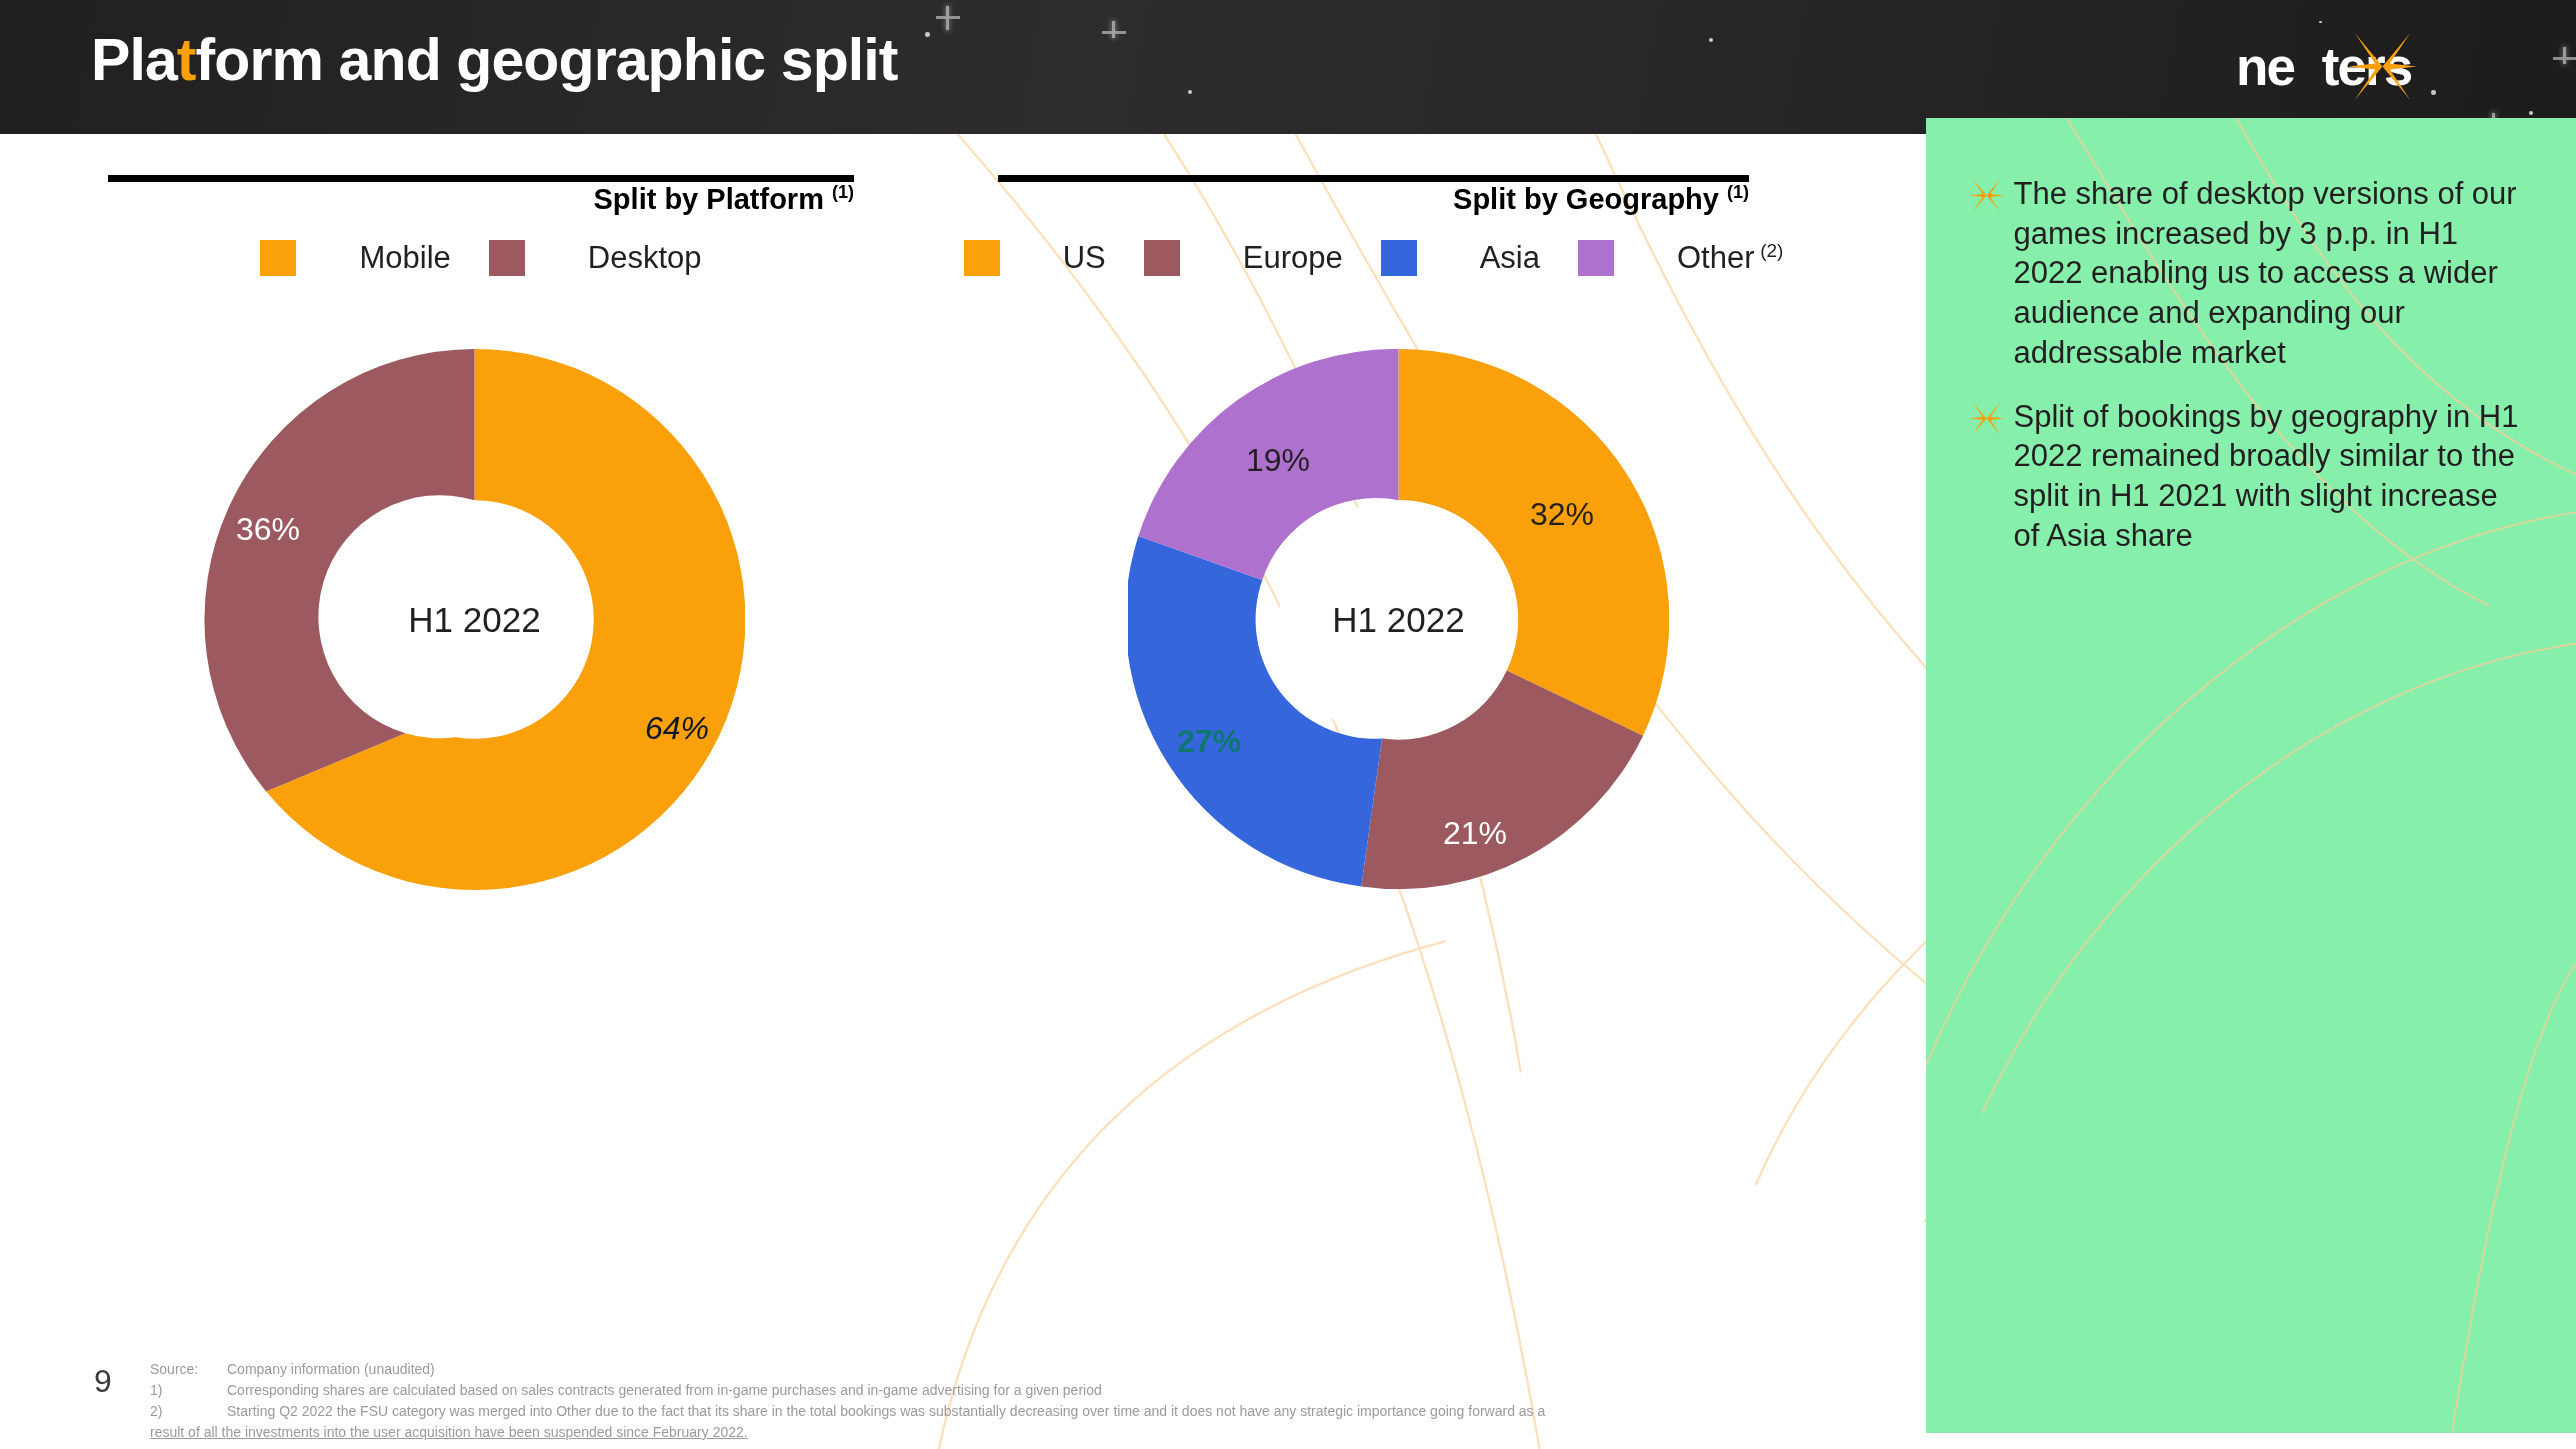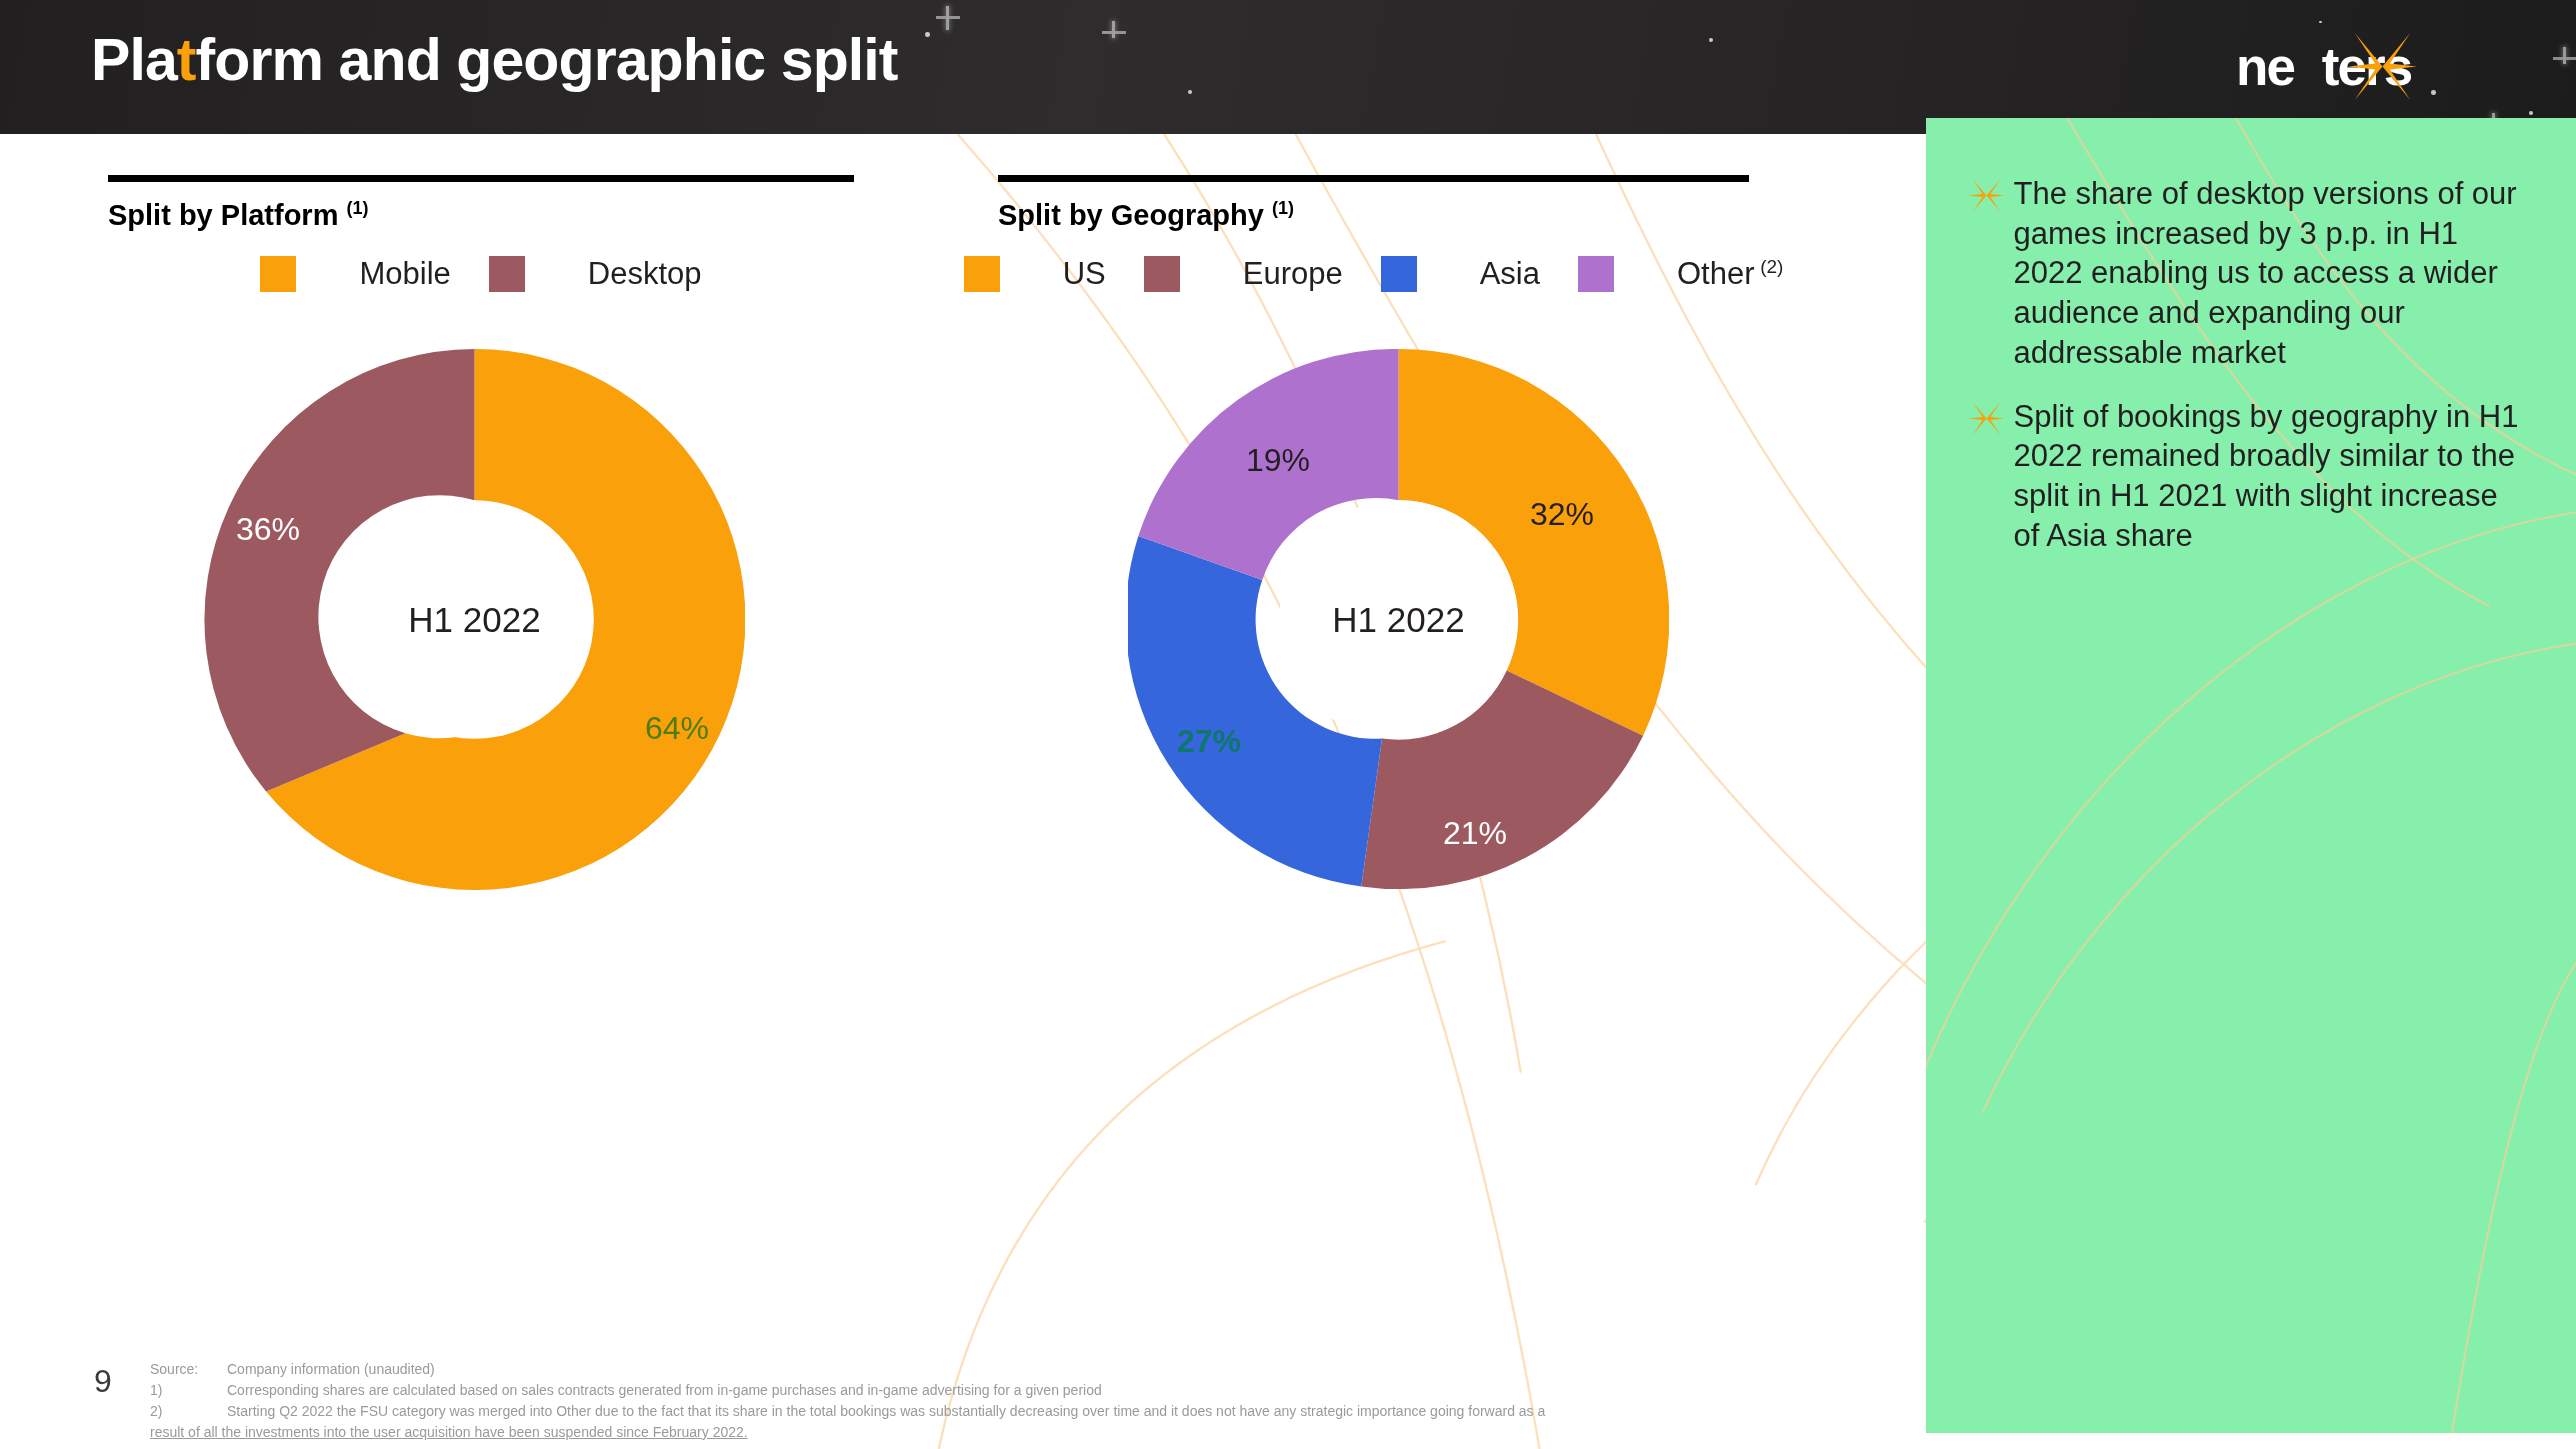--- a/index.html
+++ b/index.html
@@ -42,22 +42,22 @@
     position:absolute;left:110px;top:-3.8px;width:73px;height:73px;
   }
   
   .bg-curves{position:absolute;left:0;top:134px;width:2576px;height:1315px;pointer-events:none;}
   
   .chart-block{position:absolute;top:175px;}
   .chart-block.left{left:108px;width:746px;}
   .chart-block.right{left:998px;width:751px;}
   .rule{height:6.6px;background:#000;width:100%;}
   .chart-title{
-    text-align:left;font-size:29px;font-weight:bold;color:#000;
-    margin-top:16px;white-space:nowrap;
+    text-align:right;font-size:29px;font-weight:bold;color:#000;
+    white-space:nowrap;
   }
   .chart-title sup{font-size:18px;vertical-align:super;font-weight:bold;}
   .legend{
     display:flex;justify-content:center;align-items:center;margin-top:24.4px;
   }
   .legend-item{display:flex;align-items:center;gap:48px;}
   .legend-swatch{width:36px;height:36px;display:inline-block;}
   .legend-label{
     font-size:31px;color:#231f20;margin-left:15px;margin-right:38px;white-space:nowrap;font-weight:300;
   }
@@ -152,21 +152,21 @@
 
 <div class="donut-wrap left">
   <svg viewBox="0 0 576 576" width="541" height="541">
 
     <path fill="#F9A00B" d="M288 0 A288 288 0 1 1 66.17 471.12 L214.36 409.10 A127 127 0 1 0 288 161 Z"></path>
 
     <path fill="#9C5A60" d="M66.17 471.12 A288 288 0 0 1 288 0 L288 161 A127 127 0 0 0 214.36 409.10 Z"></path>
     <circle cx="288" cy="288" r="127" fill="#ffffff"></circle>
   </svg>
   <div class="donut-center-label">H1 2022</div>
-  <div class="slice-label" style="left:473px;top:379px;color:#4d7c0f;">64%</div>
+  <div class="slice-label" style="left:473px;top:379px;color:#0f172a;font-style:italic;">64%</div>
   <div class="slice-label" style="left:64px;top:180px;color:#ffffff;">36%</div>
 </div>
 
 <div class="chart-block right">
   <div class="rule"></div>
   <div class="chart-title"><span>Split by Geography</span> <sup>(1)</sup></div>
   <div class="legend">
     <div class="legend-item">
       <span class="legend-swatch" style="background:#F9A00B"></span>
       <span class="legend-label">US</span>

